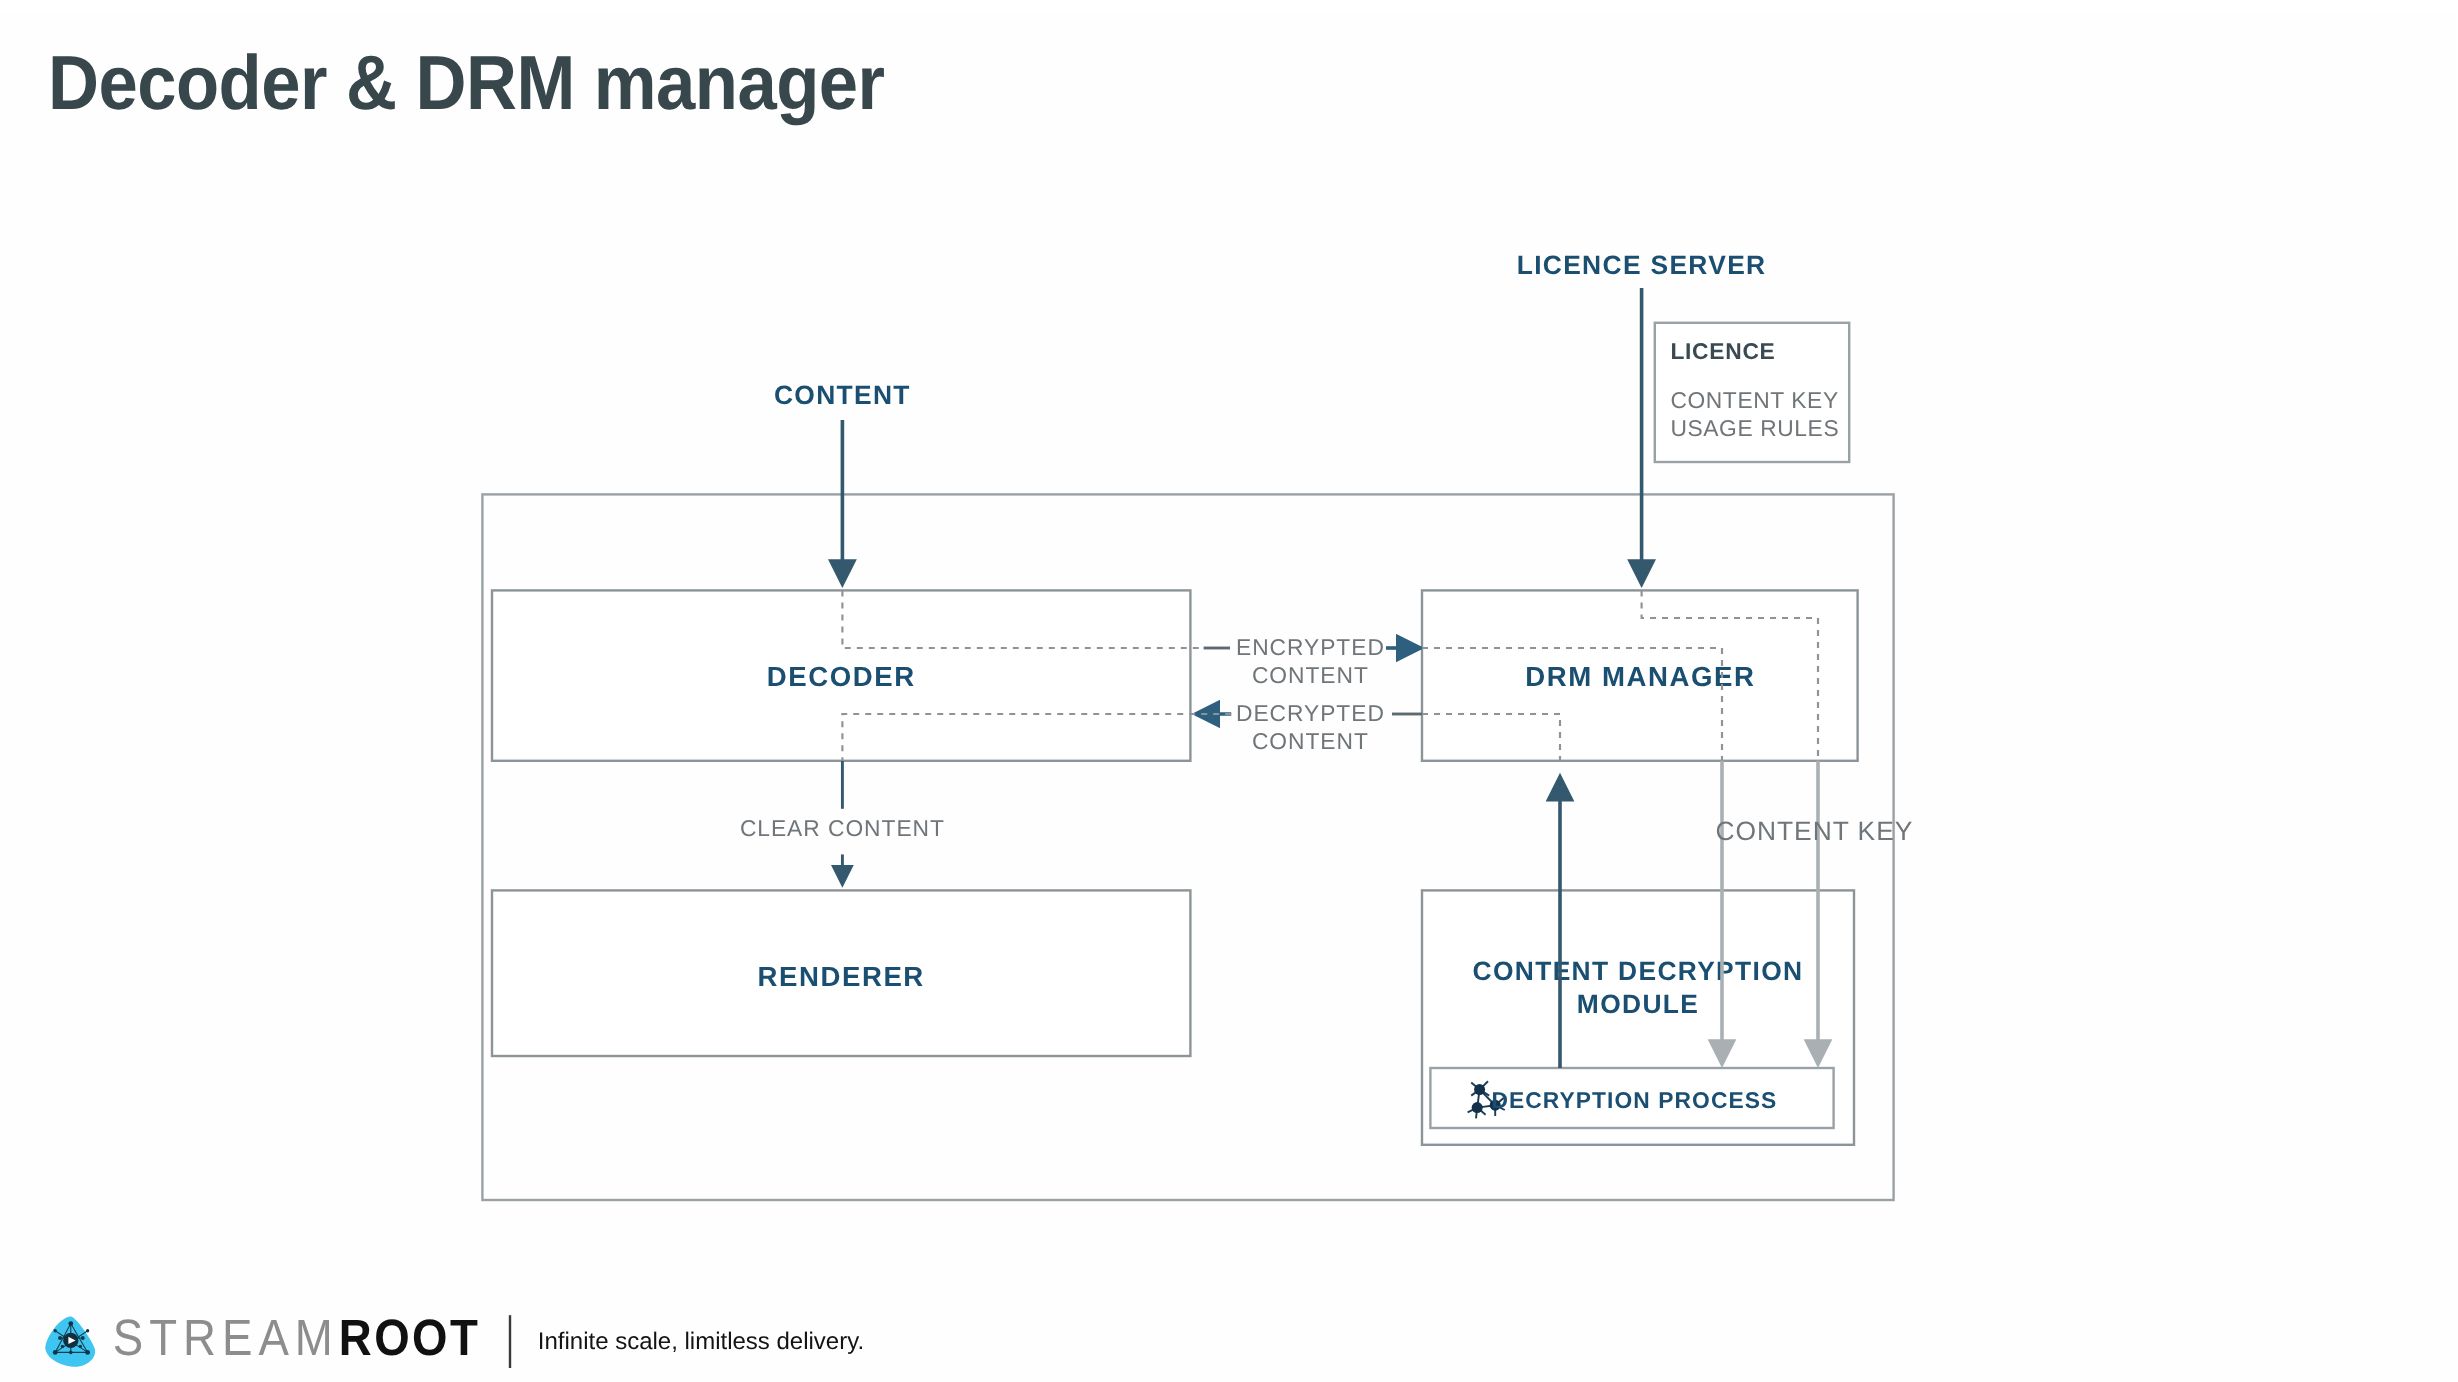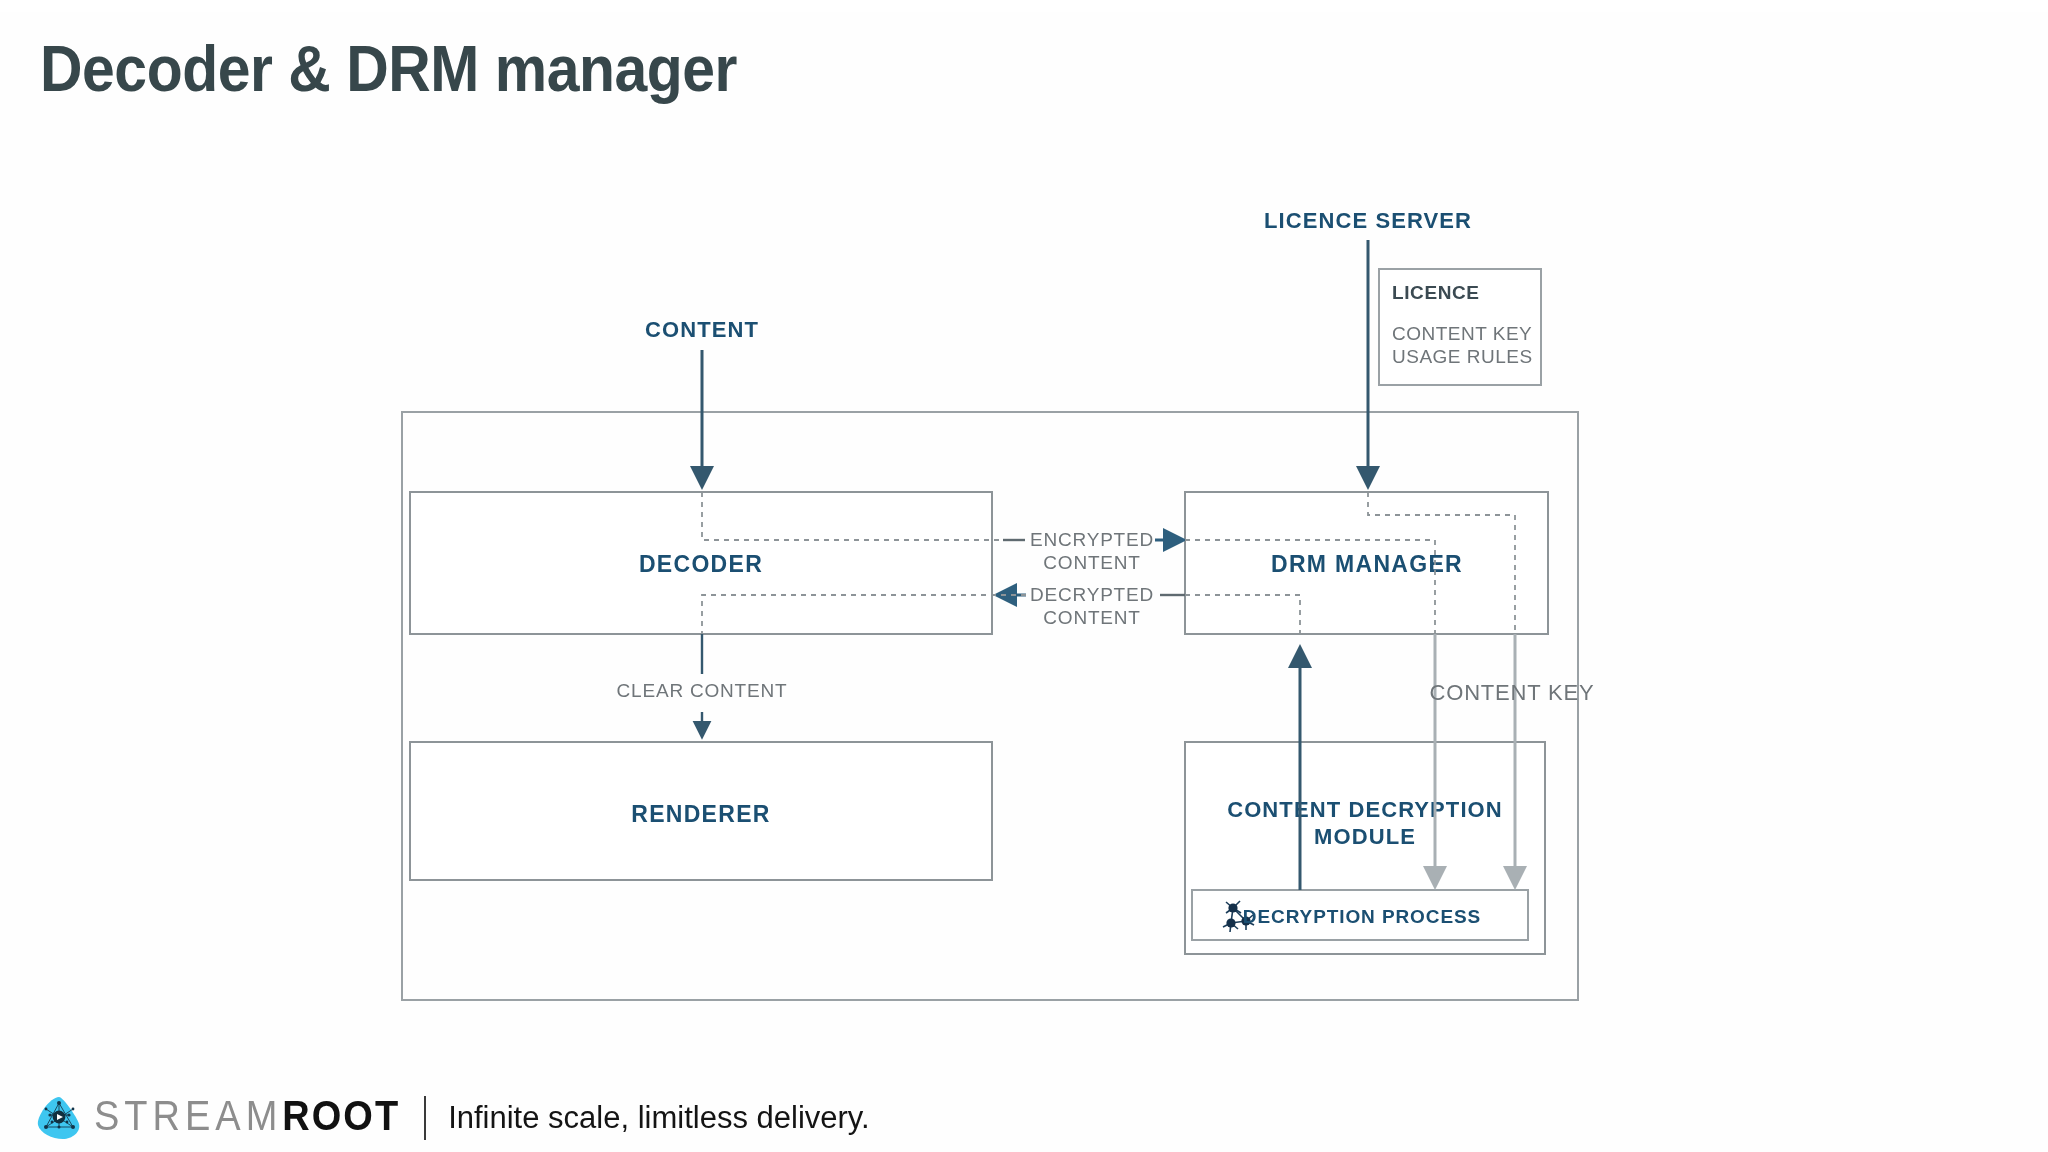--- a/index.html
+++ b/index.html
@@ -41,21 +41,21 @@
   }
   .wm-root{
     font-size:38px;color:#111111;font-weight:bold;
     letter-spacing:2px;transform:scaleY(1.12);transform-origin:bottom;
   }
   #divider{
     width:2px;height:44px;background:#3a3a3a;
     margin:0 22px 0 24px;align-self:center;
   }
   #tagline{
-    font-size:31px;color:#141414;
+    font-size:20px;color:#141414;
     font-family:"Liberation Sans","DejaVu Sans",sans-serif;
     white-space:nowrap;
   }
 
   
   .lbl-blue{fill:#1b4f72;font-weight:bold;font-family:"Liberation Sans","DejaVu Sans",sans-serif;}
   .lbl-gray{fill:#6f7579;font-family:"Liberation Sans","DejaVu Sans",sans-serif;}
   .lbl-dark{fill:#3b4a52;font-weight:bold;font-family:"Liberation Sans","DejaVu Sans",sans-serif;}
 </style>
 </head>

